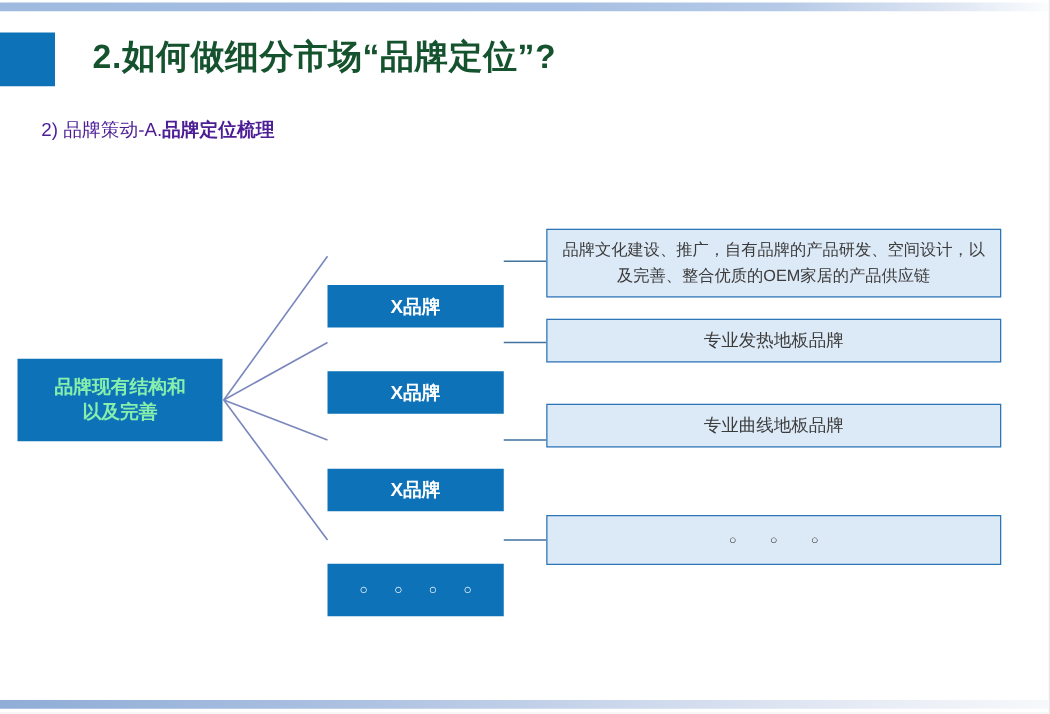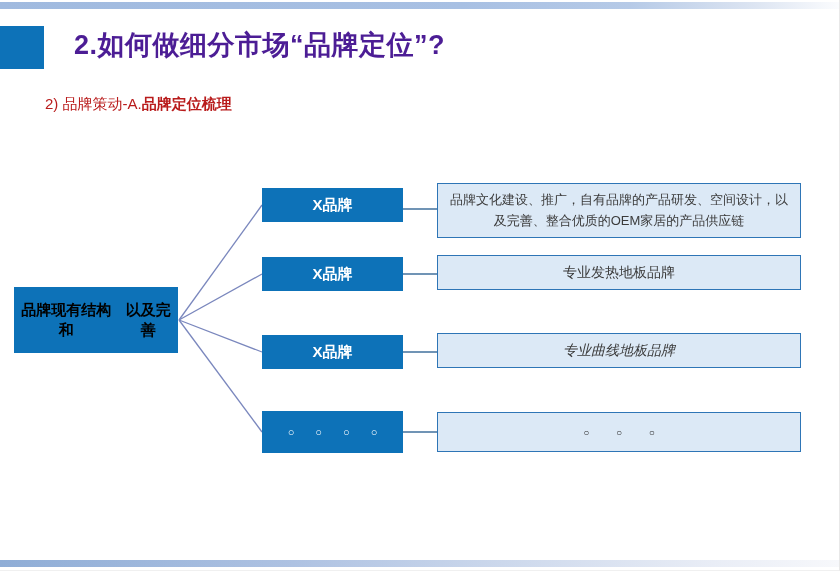--- a/index.html
+++ b/index.html
@@ -35,91 +35,91 @@
     left: 0; top: 26px;
     width: 44px; height: 43px;
     background: #0d72b8;
   }
 
   .slide-title {
     position: absolute;
     left: 74px; top: 27px;
     font-size: 27px;
     font-weight: bold;
-    color: #4c1d95;
+    color: #14532d;
     letter-spacing: 0.5px;
     white-space: nowrap;
   }
 
   .slide-subtitle {
     position: absolute;
     left: 33px; top: 95px;
     font-size: 15px;
-    color: #b91c1c;
+    color: #4c1d95;
     white-space: nowrap;
-    margin-left: 12px;
   }
   .slide-subtitle .bold { font-weight: bold; }
 
   .connector-svg {
     position: absolute;
     left: 0; top: 0;
     width: 840px; height: 571px;
     pointer-events: none;
   }
 
   .root-box {
     position: absolute;
     left: 14px; top: 287px;
     width: 164px; height: 66px;
     background: #0d72b8;
-    color: #000000;
+    color: #86efac;
     font-weight: bold;
     font-size: 15px;
     display: flex;
-    flex-direction: row;
+    flex-direction: column;
     align-items: center;
     justify-content: center;
     text-align: center;
     line-height: 1.35;
   }
 
   .brand-box {
     position: absolute;
     left: 262px;
     width: 141px;
     background: #0d72b8;
     color: #ffffff;
     font-weight: bold;
     font-size: 15px;
     display: flex;
     align-items: center;
     justify-content: center;
     text-align: center;
+    margin-top: 40px;
   }
   .brand-box.row-0 { top: 188px; height: 34px; }
   .brand-box.row-1 { top: 257px; height: 34px; }
   .brand-box.row-2 { top: 335px; height: 34px; }
   .brand-box.row-3 { top: 411px; height: 42px; font-size: 11px; letter-spacing: 9px; padding-left: 9px; }
 
   .desc-box {
     position: absolute;
     left: 437px;
     width: 364px;
     background: #dce9f6;
     border: 1px solid #2e75b6;
     color: #3b3b3b;
     display: flex;
     align-items: center;
     justify-content: center;
     text-align: center;
   }
   .desc-box.row-0 { top: 183px; height: 55px; font-size: 13px; line-height: 1.55; padding: 2px 8px; }
   .desc-box.row-1 { top: 255px; height: 35px; font-size: 14px; }
-  .desc-box.row-2 { top: 333px; height: 35px; font-size: 14px; font-style: italic; }
+  .desc-box.row-2 { top: 323px; height: 35px; font-size: 14px; }
   .desc-box.row-3 { top: 412px; height: 40px; font-size: 10px; letter-spacing: 12px; padding-left: 12px; color: #2b2b2b; }
 </style>
 </head>
 <body>
 
 <div class="slide">
 
   <div class="top-bar"></div>
 
   <div class="title-accent-block"></div>

